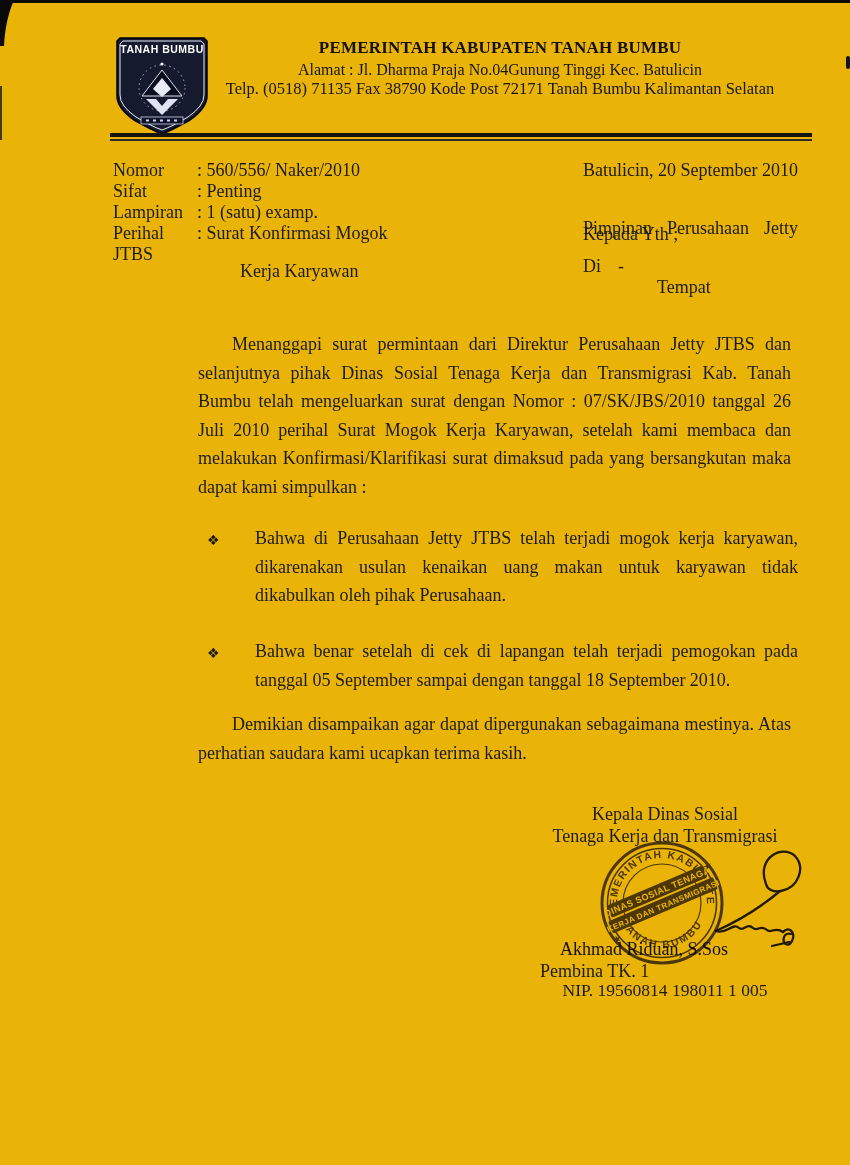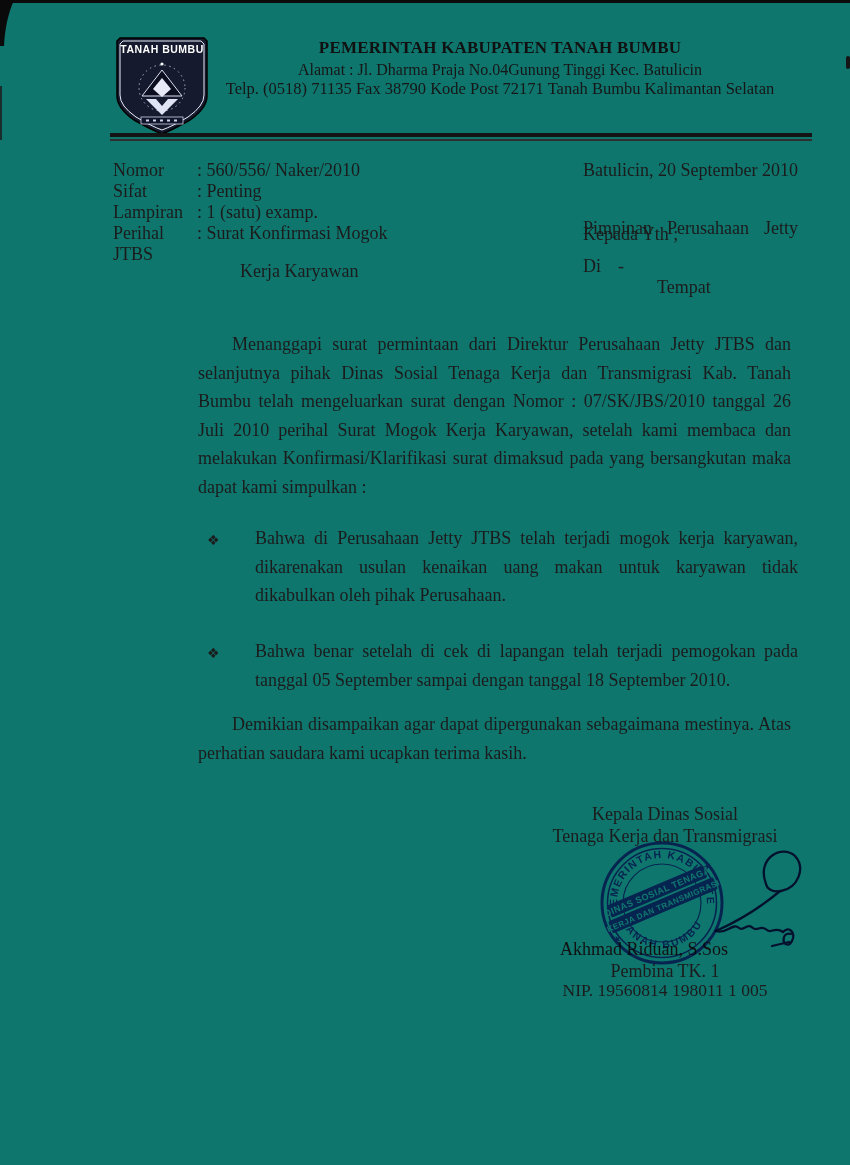--- a/index.html
+++ b/index.html
@@ -1,18 +1,18 @@
 <!DOCTYPE html>
 <html><head>
 <meta charset="utf-8">
 <style>
   html,body{margin:0;padding:0;background:#e8e8e8;}
   .page{
     position:relative; width:850px; height:1165px; margin:0 auto;
-    background:#0f766e; overflow:hidden;
+    background:#eab308; overflow:hidden;
     font-family:"Liberation Serif", serif; color:#1b1b1b;
   }
   .abs{position:absolute;}
 
   
   .artifact-top{left:0;top:0;width:850px;height:3px;background:#0b0b0b;}
   .artifact-corner{left:0;top:0;}
   .artifact-left{left:0;top:86px;width:2px;height:54px;background:#1b1b1b;opacity:.8;}
   .artifact-right{left:846px;top:56px;width:4px;height:13px;background:#151515;border-radius:2px;}
 
@@ -48,21 +48,21 @@
   .bullet2{top:637px;}
   .bullet-text{display:block;margin-left:50px;}
   .bullet-marker{position:absolute;left:2px;top:3px;font-size:14px;color:#1b1b1b;}
   .closing{top:710px;text-indent:34px;}
 
   
   .sig-title{left:540px;width:250px;text-align:center;font-size:18px;}
   .sig-title1{top:804px;}
   .sig-title2{top:826px;}
   .sig-name{left:560px;top:939px;width:260px;text-align:left;font-size:18px;font-weight:normal;color:#111;}
-  .sig-rank{left:540px;top:961px;width:250px;text-align:center;font-size:18px;}
+  .sig-rank{left:540px;top:961px;width:250px;text-align:left;font-size:18px;}
   .sig-nip{left:540px;top:980px;width:250px;text-align:center;font-size:17.5px;}
   .stamp{left:577px;top:818px;width:170px;height:170px;opacity:.88;mix-blend-mode:multiply;}
   .stamp text{font-family:"Liberation Sans",sans-serif;}
   .signature-ink{left:688px;top:838px;width:120px;height:115px;mix-blend-mode:multiply;}
   .logo text{font-family:"Liberation Sans",sans-serif;}
 </style>
 </head>
 <body>
 
 <div class="page">

